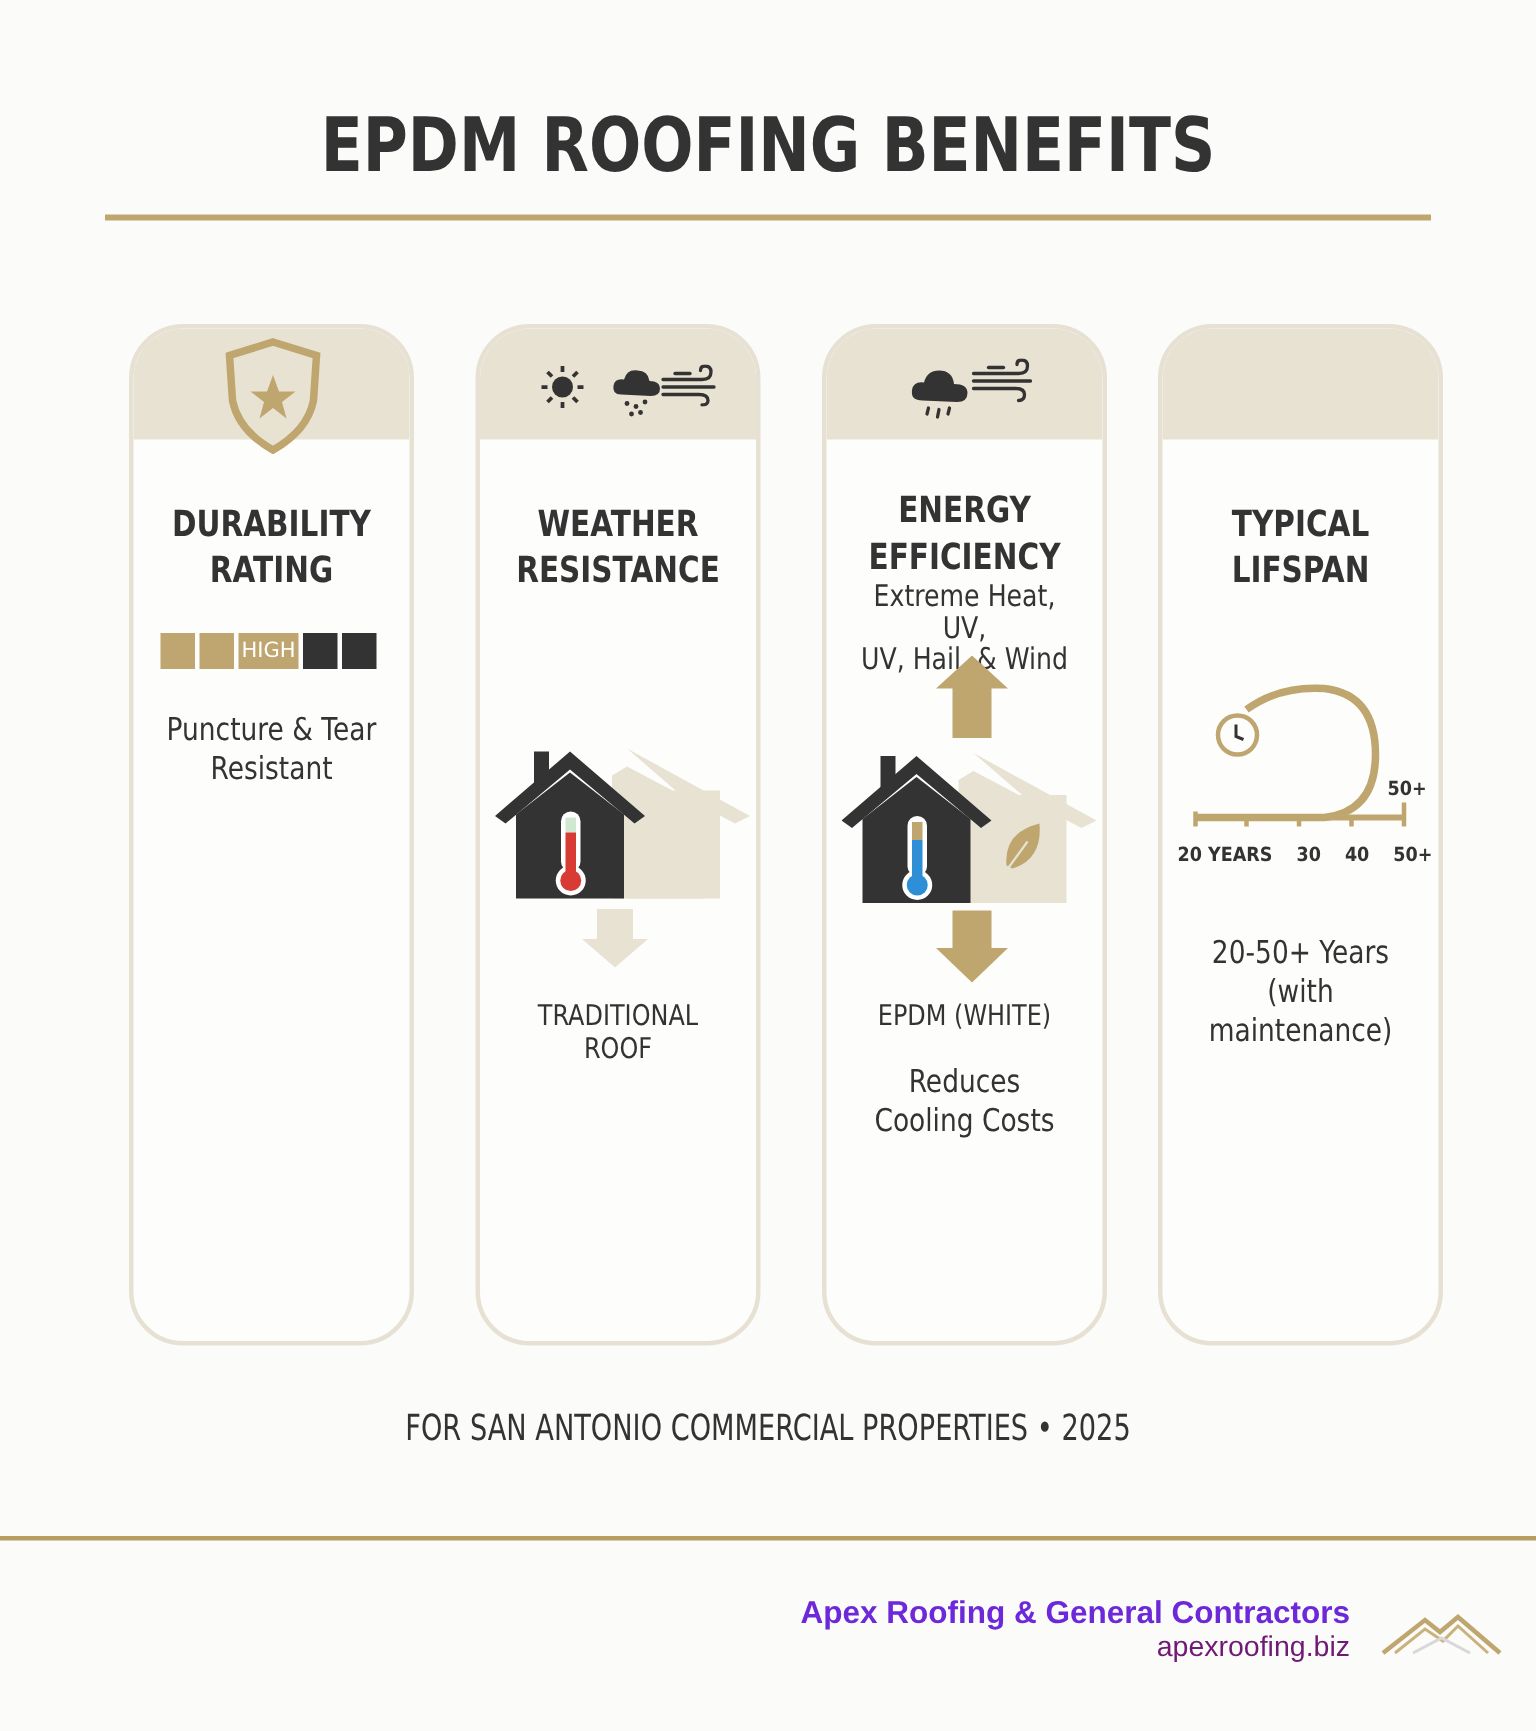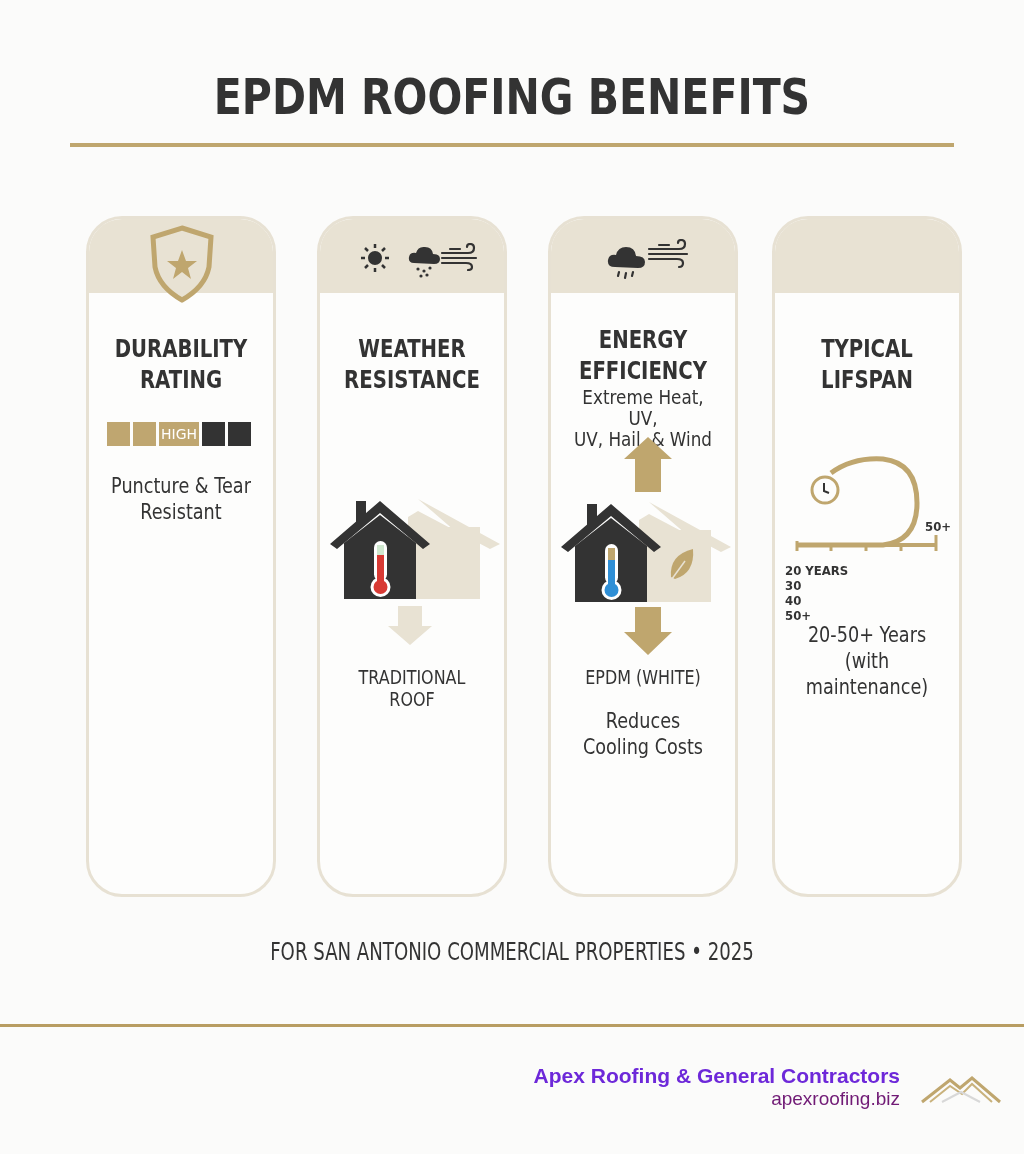--- a/index.html
+++ b/index.html
@@ -188,21 +188,21 @@
     <line x1="88" y1="92" x2="144" y2="92" stroke="#bfa66e" stroke-width="4"></line>
     <g stroke="#bfa66e" stroke-width="3">
       <line x1="4" y1="88" x2="4" y2="98"></line>
       <line x1="38" y1="92" x2="38" y2="98"></line>
       <line x1="73" y1="92" x2="73" y2="98"></line>
       <line x1="108" y1="92" x2="108" y2="98"></line>
       <line x1="143" y1="82" x2="143" y2="98"></line>
     </g>
   </svg>
   <div style="position:absolute;top:300px;left:150px;font-size:13px;font-weight:bold;color:#333;">50+</div>
-  <div style="position:absolute;top:344px;left:10px;width:170px;display:flex;justify-content:space-between;font-size:13px;font-weight:bold;color:#333;flex-direction:column;">
+  <div style="position:absolute;top:344px;left:10px;width:170px;display:flex;justify-content:space-between;font-size:13px;font-weight:bold;color:#333;">
     <span>20 YEARS</span>
     <span>30</span>
     <span>40</span>
     <span>50+</span>
   </div>
   <div class="body-text cond" style="top:403px;">
     <div>20-50+ Years</div>
     <div>(with maintenance)</div>
   </div>
 </div>

